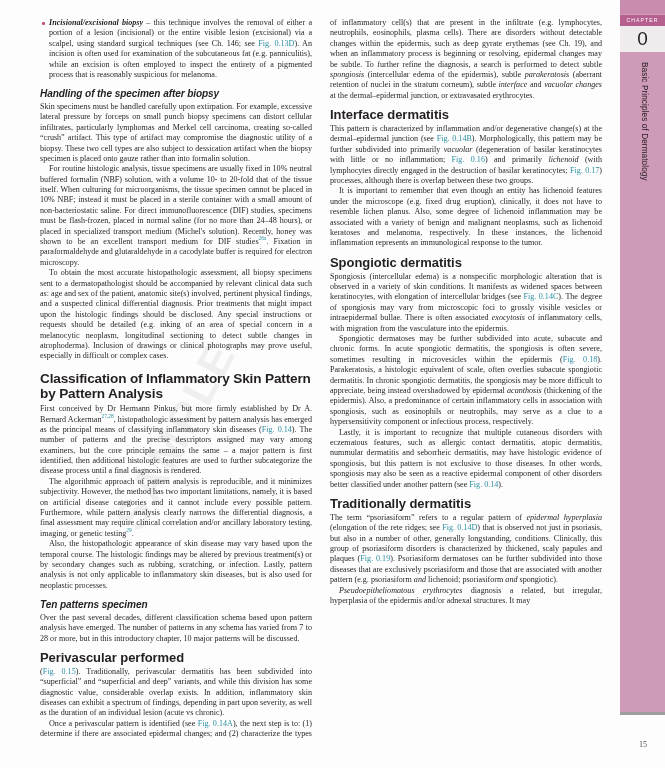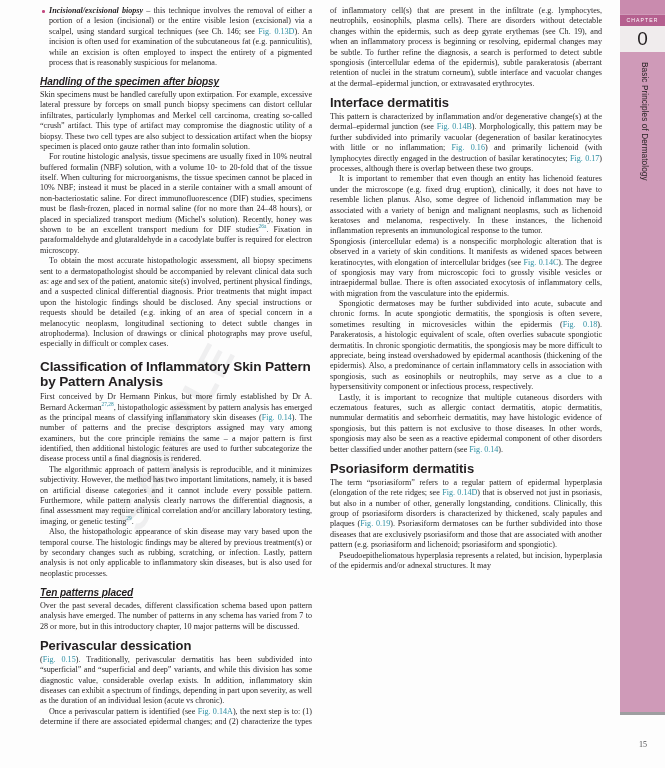--- a/index.html
+++ b/index.html
@@ -39,21 +39,21 @@
     letter-spacing: 4px;
     color: rgba(120, 120, 125, 0.10);
     white-space: nowrap;
     overflow: hidden;
   }
 
   
   #content {
     position: absolute;
     left: 40px;
-    top: 6px;
+    top: 18px;
     width: 562px;
     height: 726px;
     column-count: 2;
     column-gap: 18px;
     column-fill: auto;
   }
 
   p, li {
     margin: 0;
     font-size: 8.1px;
@@ -100,36 +100,35 @@
   h2.b-head {
     font-family: "Liberation Sans", sans-serif;
     font-weight: bold;
     font-style: italic;
     font-size: 10.1px;
     line-height: 1.15;
     margin: 8px 0 2px 0;
     letter-spacing: -0.1px;
     color: #231f20;
     break-after: avoid;
-    text-decoration: underline;
   }
   h3.c-head {
     font-family: "Liberation Sans", sans-serif;
     font-weight: bold;
     font-size: 13px;
     line-height: 1.15;
     margin: 7px 0 1px 0;
     letter-spacing: -0.05px;
     color: #231f20;
     break-after: avoid;
   }
 
   
   .xref { color: #2e8fa3; }
-  .ital { }
+  .ital { font-style: italic; }
   .bi   { font-style: italic; font-weight: bold; }
   sup.ref {
     font-size: 5.4px;
     vertical-align: super;
     line-height: 0;
     color: #2e8fa3;
   }
 
   
   #thumb-tab {
@@ -238,49 +237,50 @@
     <p class="indent">To obtain the most accurate histopathologic assessment, all biopsy specimens sent to a dermatopathologist should be accompanied by relevant clinical data such as: age and sex of the patient, anatomic site(s) involved, pertinent physical findings, and a suspected clinical differential diagnosis. Prior treatments that might impact upon the histologic findings should be disclosed. Any special instructions or requests should be detailed (e.g. inking of an area of special concern in a melanocytic neoplasm, longitudinal sectioning to detect subtle changes in atrophoderma). Inclusion of drawings or clinical photographs may prove useful, especially in difficult or complex cases.</p>
 
     <h1 class="a-head">Classification of Inflammatory Skin Pattern by Pattern Analysis</h1>
 
     <p class="noindent"><span>First conceived by Dr Hermann Pinkus, but more firmly established by Dr A. Bernard Ackerman</span><sup class="ref">27,28</sup><span>, histopathologic assessment by pattern analysis has emerged as the principal means of classifying inflammatory skin diseases (</span><span class="xref">Fig. 0.14</span><span>). The number of patterns and the precise descriptors assigned may vary among examiners, but the core principle remains the same – a major pattern is first identified, then additional histologic features are used to further subcategorize the disease process until a final diagnosis is rendered.</span></p>
 
     <p class="indent"><span>The algorithmic approach of pattern analysis is reproducible, and it minimizes subjectivity. However, the method has two important limitations, namely, it is based on artificial disease categories and it cannot include every possible pattern. Furthermore, while pattern analysis clearly narrows the differential diagnosis, a final assessment may require clinical correlation and/or ancillary laboratory testing, imaging, or genetic testing</span><sup class="ref">29</sup><span>.</span></p>
 
     <p class="indent">Also, the histopathologic appearance of skin disease may vary based upon the temporal course. The histologic findings may be altered by previous treatment(s) or by secondary changes such as rubbing, scratching, or infection. Lastly, pattern analysis is not only applicable to inflammatory skin diseases, but is also used for neoplastic processes.</p>
 
-    <h2 class="b-head">Ten patterns placed</h2>
+    <h2 class="b-head">Ten patterns specimen</h2>
 
     <p class="noindent">Over the past several decades, different classification schema based upon pattern analysis have emerged. The number of patterns in any schema has varied from 7 to 28 or more, but in this introductory chapter, 10 major patterns will be discussed.</p>
 
-    <h3 class="c-head">Perivascular dessication</h3>
+    <h3 class="c-head">Perivascular performed</h3>
 
 
     <p class="noindent"><span>(</span><span class="xref">Fig. 0.15</span><span>). Traditionally, perivascular dermatitis has been subdivided into “superficial” and “superficial and deep” variants, and while this division has some diagnostic value, considerable overlap exists. In addition, inflammatory skin diseases can exhibit a spectrum of findings, depending in part upon severity, as well as the duration of an individual lesion (acute vs chronic).</span></p>
 
     <p class="indent"><span>Once a perivascular pattern is identified (see </span><span class="xref">Fig. 0.14A</span><span>), the next step is to: (1) determine if there are associated epidermal changes; and (2) characterize the types of inflammatory cell(s) that are present in the infiltrate (e.g. lymphocytes, neutrophils, eosinophils, plasma cells). There are disorders without detectable changes within the epidermis, such as deep gyrate erythemas (see Ch. 19), and when an inflammatory process is beginning or resolving, epidermal changes may be subtle. To further refine the diagnosis, a search is performed to detect subtle </span><span class="ital">spongiosis</span><span> (intercellular edema of the epidermis), subtle </span><span class="ital">parakeratosis</span><span> (aberrant retention of nuclei in the stratum corneum), subtle </span><span class="ital">interface</span><span> and </span><span class="ital">vacuolar changes</span><span> at the dermal–epidermal junction, or extravasated erythrocytes.</span></p>
 
     <h3 class="c-head">Interface dermatitis</h3>
 
     <p class="noindent"><span>This pattern is characterized by inflammation and/or degenerative change(s) at the dermal–epidermal junction (see </span><span class="xref">Fig. 0.14B</span><span>). Morphologically, this pattern may be further subdivided into primarily </span><span class="ital">vacuolar</span><span> (degeneration of basilar keratinocytes with little or no inflammation; </span><span class="xref">Fig. 0.16</span><span>) and primarily </span><span class="ital">lichenoid</span><span> (with lymphocytes directly engaged in the destruction of basilar keratinocytes; </span><span class="xref">Fig. 0.17</span><span>) processes, although there is overlap between these two groups.</span></p>
 
     <p class="indent">It is important to remember that even though an entity has lichenoid features under the microscope (e.g. fixed drug eruption), clinically, it does not have to resemble lichen planus. Also, some degree of lichenoid inflammation may be associated with a variety of benign and malignant neoplasms, such as lichenoid keratoses and melanoma, respectively. In these instances, the lichenoid inflammation represents an immunological response to the tumor.</p>
 
+    <h3 class="c-head">Spongiotic dermatitis</h3>
 
     <p class="noindent"><span>Spongiosis (intercellular edema) is a nonspecific morphologic alteration that is observed in a variety of skin conditions. It manifests as widened spaces between keratinocytes, with elongation of intercellular bridges (see </span><span class="xref">Fig. 0.14C</span><span>). The degree of spongiosis may vary from microscopic foci to grossly visible vesicles or intraepidermal bullae. There is often associated </span><span class="ital">exocytosis</span><span> of inflammatory cells, with migration from the vasculature into the epidermis.</span></p>
 
     <p class="indent"><span>Spongiotic dermatoses may be further subdivided into acute, subacute and chronic forms. In acute spongiotic dermatitis, the spongiosis is often severe, sometimes resulting in microvesicles within the epidermis (</span><span class="xref">Fig. 0.18</span><span>). Parakeratosis, a histologic equivalent of scale, often overlies subacute spongiotic dermatitis. In chronic spongiotic dermatitis, the spongiosis may be more difficult to appreciate, being instead overshadowed by epidermal </span><span class="ital">acanthosis</span><span> (thickening of the epidermis). Also, a predominance of certain inflammatory cells in association with spongiosis, such as eosinophils or neutrophils, may serve as a clue to a hypersensitivity component or infectious process, respectively.</span></p>
 
     <p class="indent"><span>Lastly, it is important to recognize that multiple cutaneous disorders with eczematous features, such as allergic contact dermatitis, atopic dermatitis, nummular dermatitis and seborrheic dermatitis, may have histologic evidence of spongiosis, but this pattern is not exclusive to those diseases. In other words, spongiosis may also be seen as a reactive epidermal component of other disorders better classified under another pattern (see </span><span class="xref">Fig. 0.14</span><span>).</span></p>
 
-    <h3 class="c-head">Psoriasiform dermatitis</h3>
+    <h3 class="c-head">Traditionally dermatitis</h3>
 
     <p class="noindent"><span>The term “psoriasiform” refers to a regular pattern of </span><span class="ital">epidermal hyperplasia</span><span> (elongation of the rete ridges; see </span><span class="xref">Fig. 0.14D</span><span>) that is observed not just in psoriasis, but also in a number of other, generally longstanding, conditions. Clinically, this group of psoriasiform disorders is characterized by thickened, scaly papules and plaques (</span><span class="xref">Fig. 0.19</span><span>). Psoriasiform dermatoses can be further subdivided into those diseases that are exclusively psoriasiform and those that are associated with another pattern (e.g. psoriasiform </span><span class="ital">and</span><span> lichenoid; psoriasiform </span><span class="ital">and</span><span> spongiotic).</span></p>
 
-    <p class="indent"><span class="ital">Pseudoepitheliomatous hyperplasia</span><span> represents a related, but incision, hyperplasia of the epidermis and/or adnexal structures. It may</span></p>
+    <p class="indent"><span class="ital">Pseudoepitheliomatous erythrocytes</span><span> diagnosis a related, but irregular, hyperplasia of the epidermis and/or adnexal structures. It may</span></p>
 
   </div>
 
   <div id="thumb-tab">
     <div id="thumb-top-block"></div>
     <div id="chapter-word">CHAPTER</div>
     <div id="chapter-number">0</div>
     <div id="chapter-title">
         <span>Basic Principles of Dermatology</span>
       </div>

